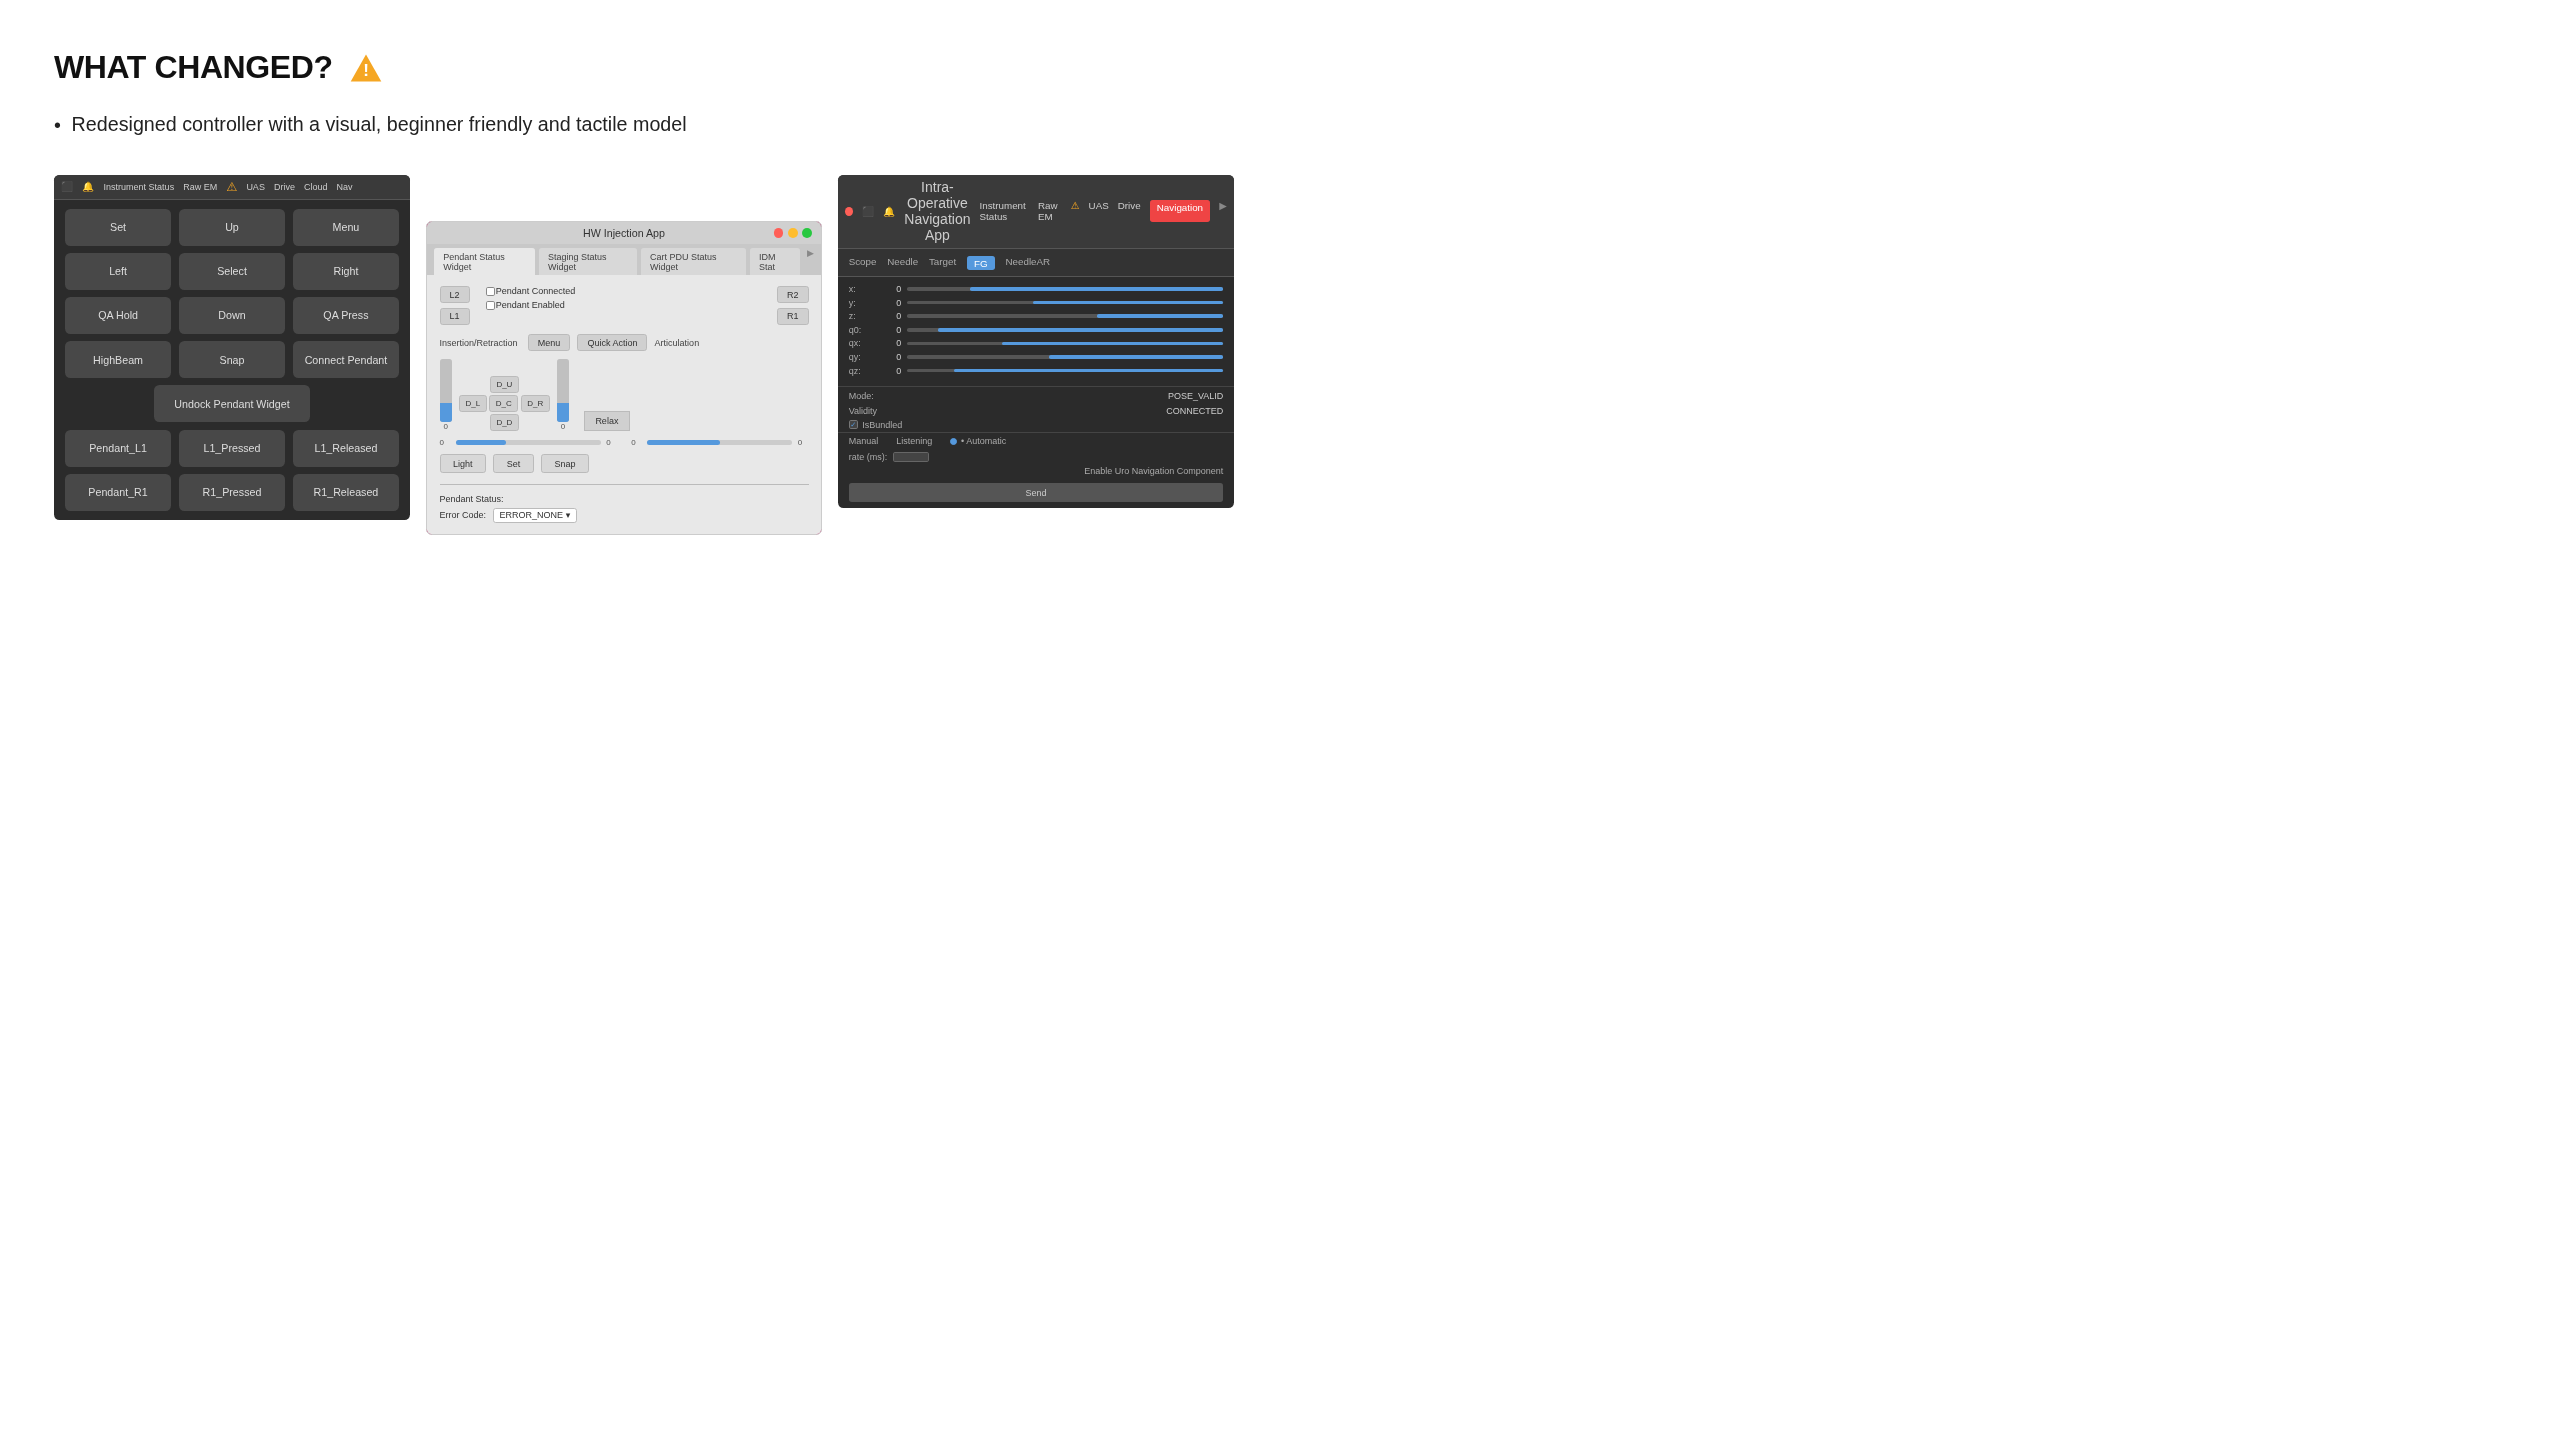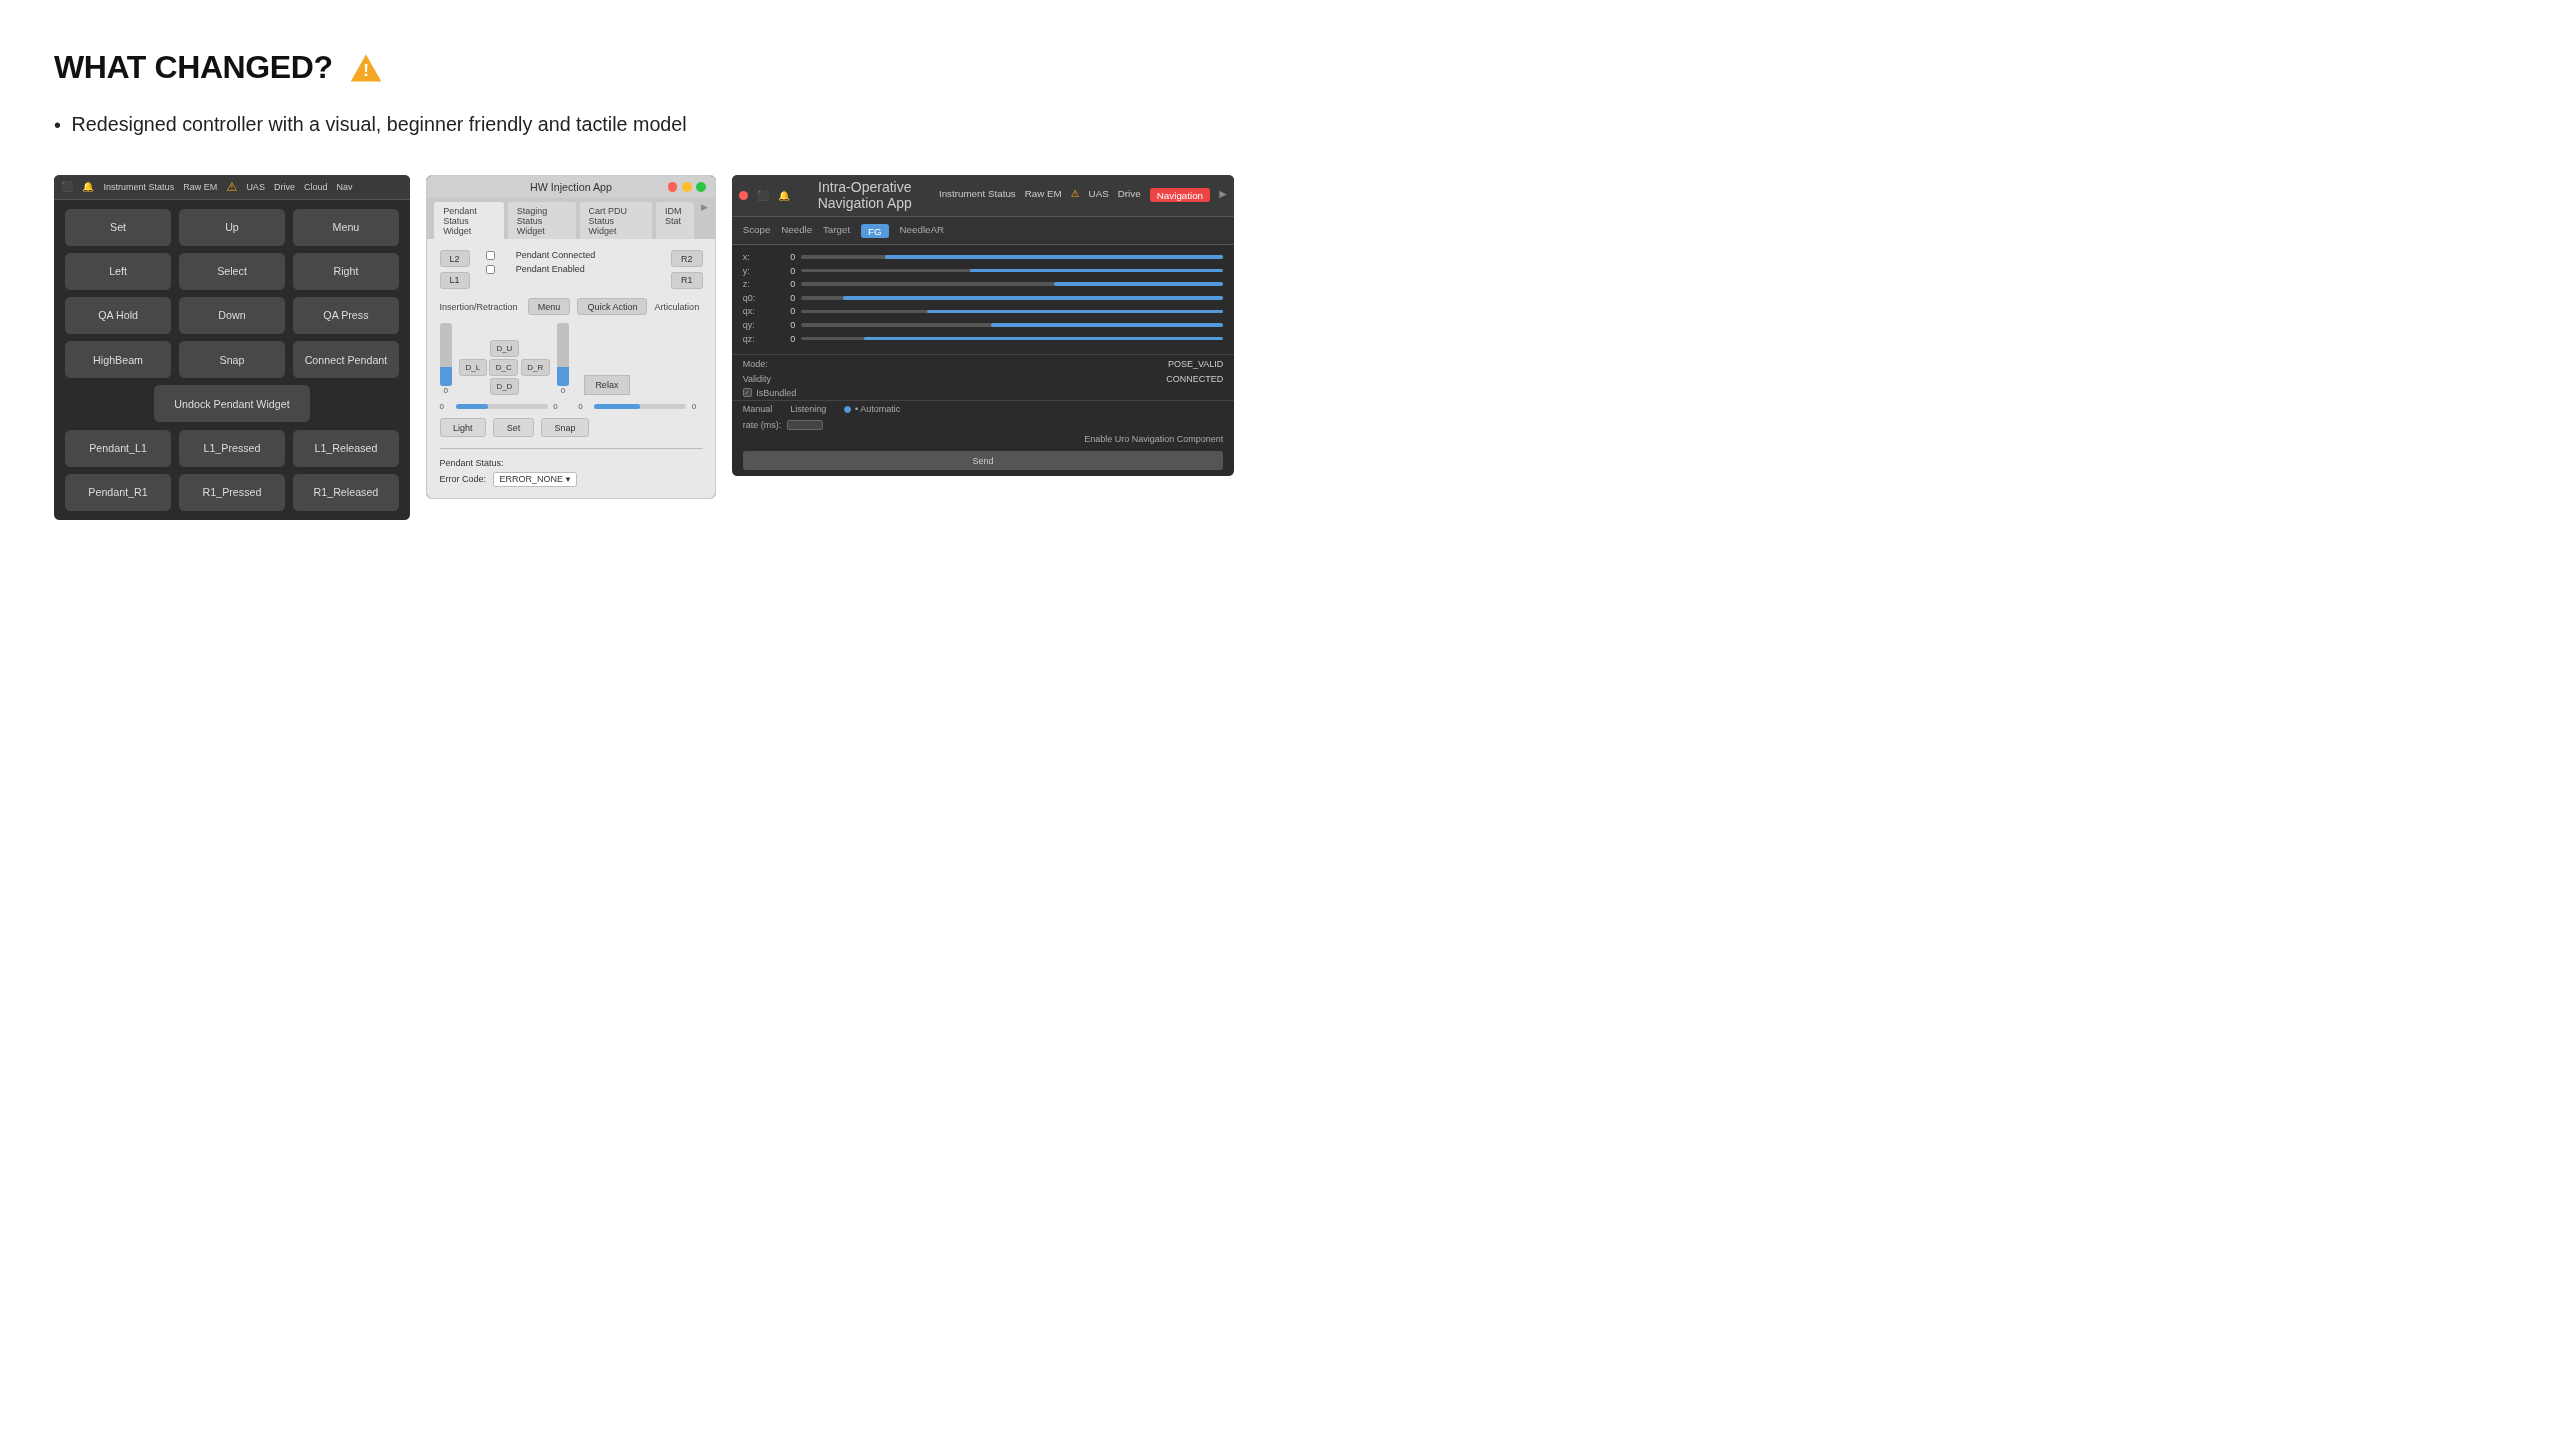--- a/index.html
+++ b/index.html
@@ -124,26 +124,27 @@
     }
 
     .ctrl-btn-empty {
       flex: 1;
       background: transparent;
       padding: 12.5px 3.6px;
     }
 
     
     .screenshot-2 {
-      width: 290px;
+      width: 396px;
       background: #be185d;
       border-radius: 5.4px;
       overflow: hidden;
       flex-shrink: 0;
       border: 0.9px solid #ccc;
+      margin-top: 46px;
     }
 
     .sw2-titlebar {
       background: #d0d0d0;
       display: flex;
       align-items: center;
       justify-content: center;
       padding: 5.4px 9px;
       position: relative;
     }
@@ -227,21 +228,21 @@
       display: flex;
       flex-direction: column;
       gap: 4.5px;
       font-size: 9px;
       color: #333;
     }
 
     .sw2-checkbox-row {
       display: flex;
       align-items: flex-end;
-      gap: 21px;
+      gap: 1px;
     }
 
     .sw2-checkbox {
       width: 9px;
       height: 9px;
       border: 0.9px solid #888;
       background: #fff;
       border-radius: 1.8px;
     }
 

